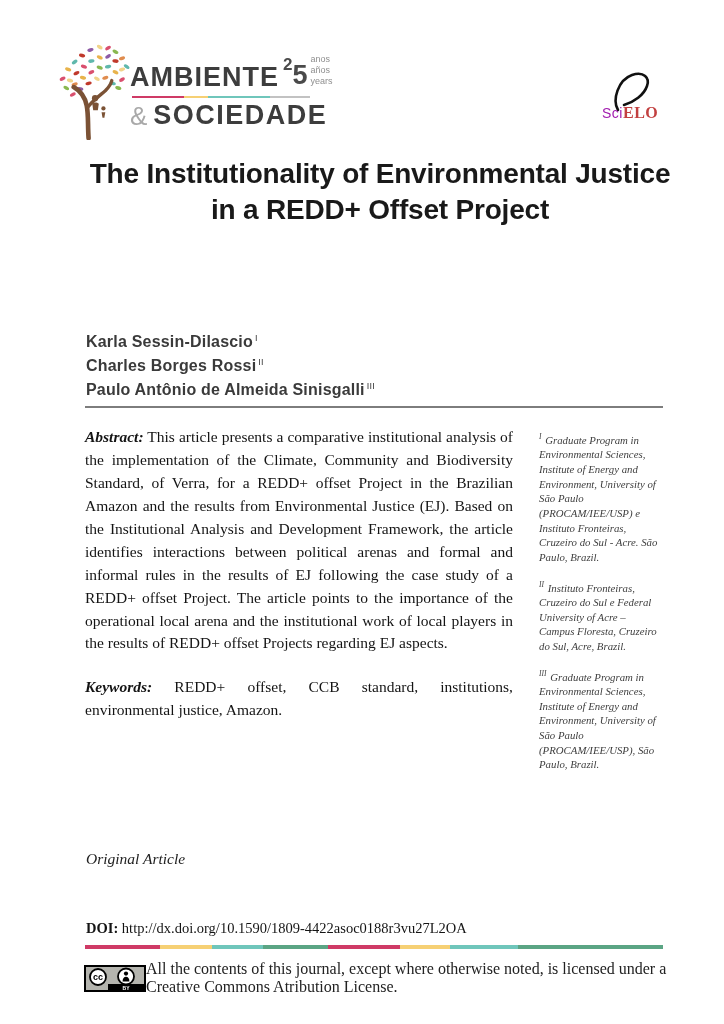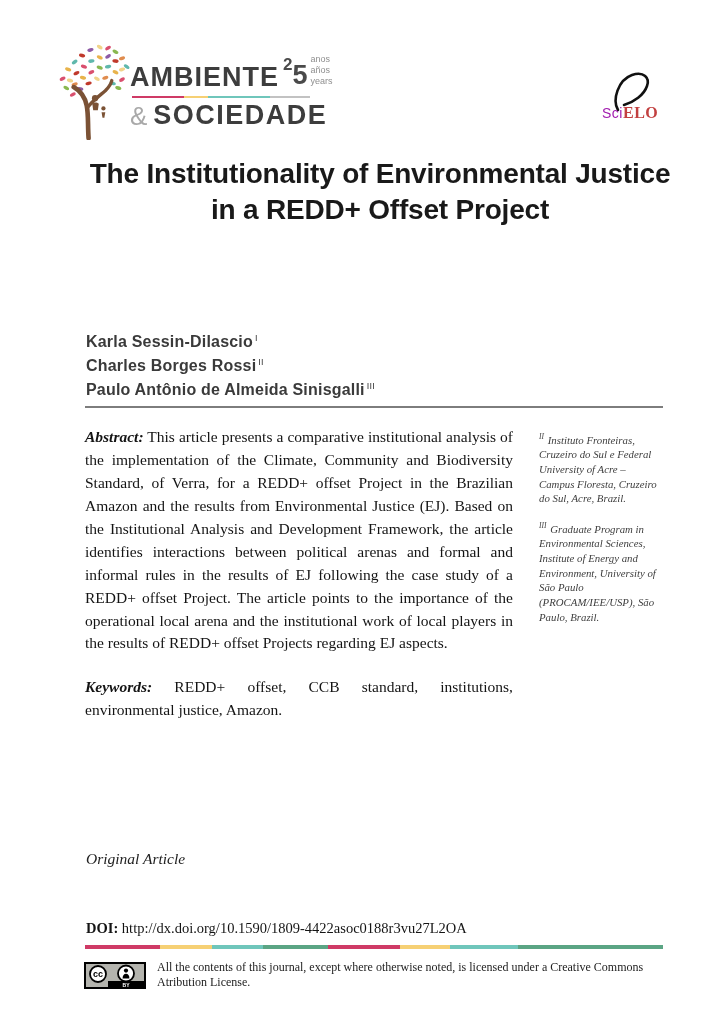--- a/index.html
+++ b/index.html
@@ -63,21 +63,21 @@
 
   .doi-line { position:absolute; left:86px; top:920px; font-size:14.5px; color:#141414;text-align:right; }
   .doi-label { font-weight:bold; }
   .doi-url { color:#141414; text-decoration:none; }
 
   .color-bar { position:absolute; left:85px; top:945px; width:578px; height:4px; display:flex; }
   .color-bar span { height:4px; display:block; }
 
   .license-row { position:absolute; left:84px; top:960px; width:596px; display:flex; align-items:center; }
   .cc-badge { flex:0 0 auto; }
-  .license-text { margin-left:11px; font-size:12px; color:#222; }
+  .license-text { margin-left:0; font-size:16px; color:#222; }
 </style>
 </head>
 <body>
 
 <div class="page">
 
   <div class="logo-block">
     <svg class="logo-tree" viewBox="0 0 100 112" xmlns="http://www.w3.org/2000/svg">
       <g stroke="none">
         <ellipse cx="14" cy="46" rx="3.4" ry="1.9" fill="#d94f6e" transform="rotate(-25 14 46)"></ellipse>
@@ -165,20 +165,21 @@
   </div>
 
   <div class="rule"></div>
 
   <div class="columns">
     <div class="col-main">
       <p class="abstract"><span class="lead-label">Abstract:</span><span> This article presents a comparative institutional analysis of the implementation of the Climate, Community and Biodiversity Standard, of Verra, for a REDD+ offset Project in the Brazilian Amazon and the results from Environmental Justice (EJ). Based on the Institutional Analysis and Development Framework, the article identifies interactions between political arenas and formal and informal rules in the results of EJ following the case study of a REDD+ offset Project. The article points to the importance of the operational local arena and the institutional work of local players in the results of REDD+ offset Projects regarding EJ aspects.</span></p>
       <p class="keywords"><span class="lead-label">Keywords:</span><span> REDD+ offset, CCB standard, institutions, environmental justice, Amazon.</span></p>
     </div>
     <div class="col-side">
+      <p class="side-note"><sup>I</sup><span> Graduate Program in Environmental Sciences, Institute of Energy and Environment, University of São Paulo (PROCAM/IEE/USP) e Instituto Fronteiras, Cruzeiro do Sul - Acre. São Paulo, Brazil.</span></p>
       <p class="side-note"><sup>II</sup><span> Instituto Fronteiras, Cruzeiro do Sul e Federal University of Acre – Campus Floresta, Cruzeiro do Sul, Acre, Brazil.</span></p>
       <p class="side-note"><sup>III</sup><span> Graduate Program in Environmental Sciences, Institute of Energy and Environment, University of São Paulo (PROCAM/IEE/USP), São Paulo, Brazil.</span></p>
     </div>
   </div>
 
   <div class="issue">
     <div class="issue-type">Original Article</div>
   </div>
 
   <div class="doi-line">

